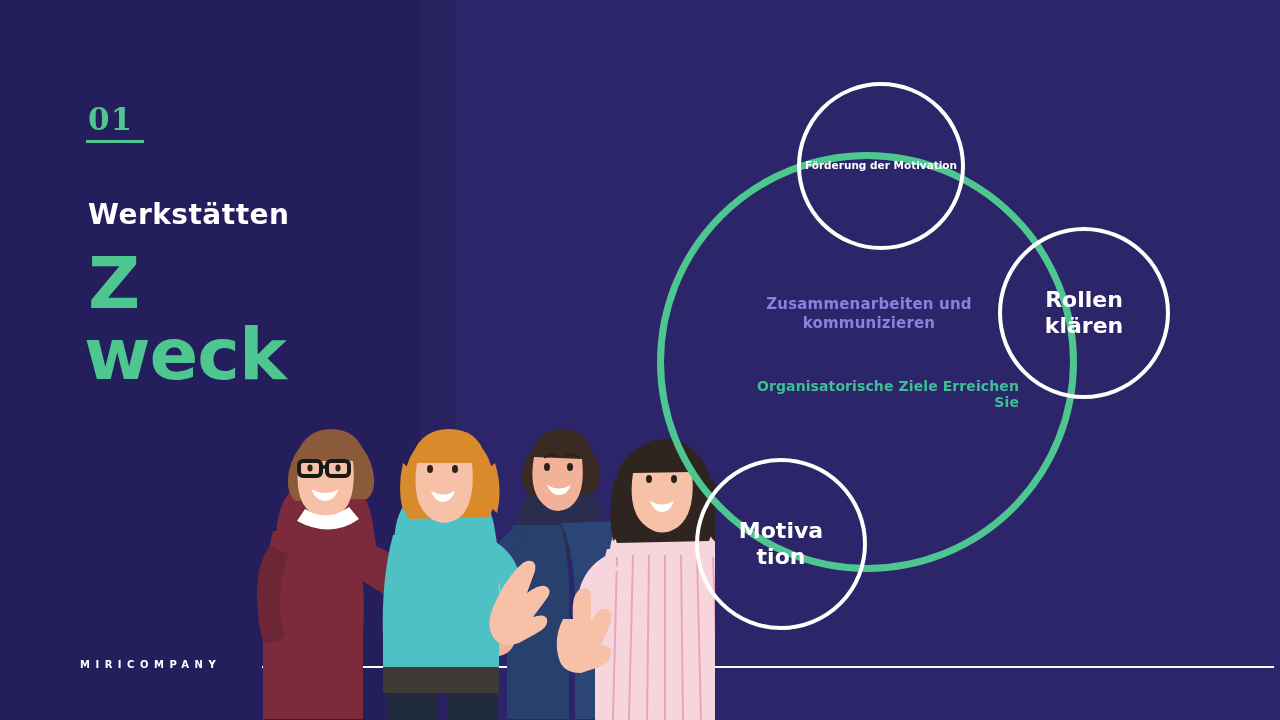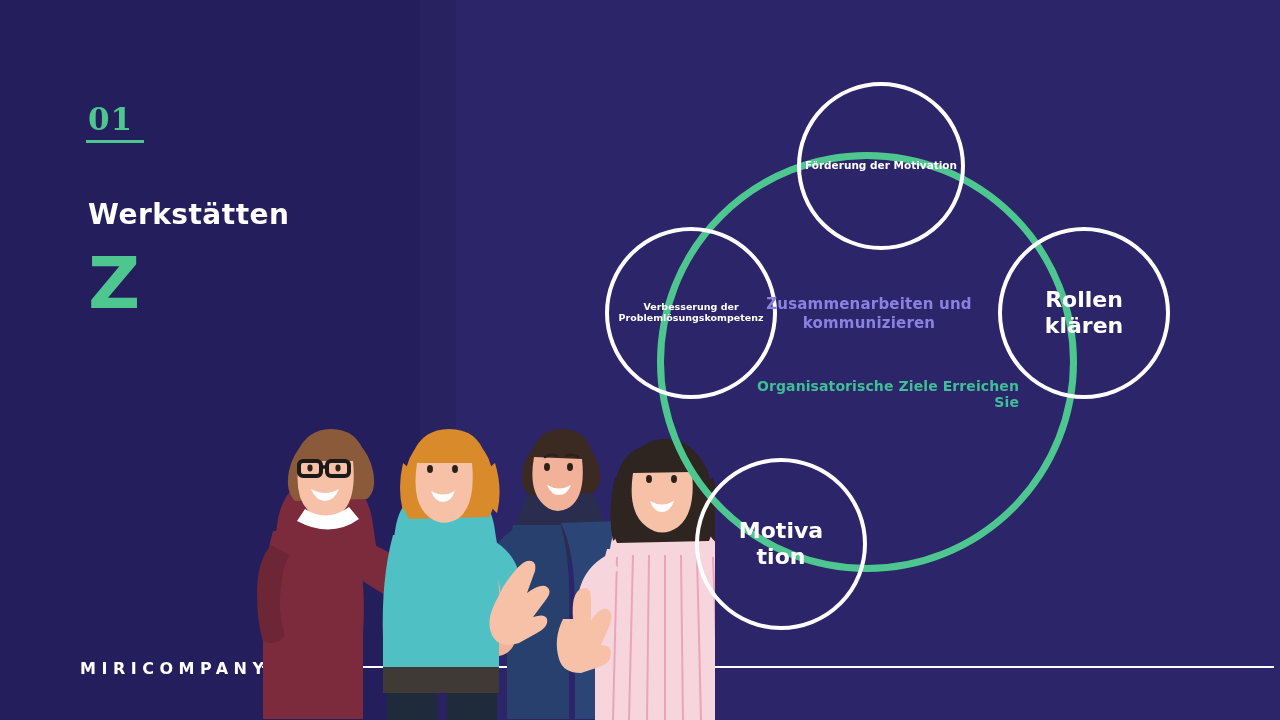--- a/index.html
+++ b/index.html
@@ -22,21 +22,21 @@
   .num{position:absolute;left:88px;top:104px;font-family:"DejaVu Serif","Liberation Serif",serif;
     font-weight:700;font-size:31px;color:#4ec68f;letter-spacing:1px;line-height:1;}
   .num-rule{position:absolute;left:86px;top:140px;width:58px;height:3px;background:#4ec68f;}
   .sub{position:absolute;left:88px;top:200px;font-size:28px;font-weight:700;color:#ffffff;
     letter-spacing:0.5px;line-height:1.1;white-space:nowrap;}
   .title{position:absolute;left:88px;top:248px;width:300px;font-size:72px;font-weight:800;
     color:#4ec68f;line-height:0.98;letter-spacing:-1px;}
   .title .l2{display:block;margin-left:-4px;}
 
   
-  .footer{position:absolute;left:80px;top:659px;font-size:16px;font-weight:700;color:#ffffff;
+  .footer{position:absolute;left:80px;top:659px;font-size:10px;font-weight:700;color:#ffffff;
     letter-spacing:5.5px;white-space:nowrap;}
   .footer-rule{position:absolute;left:262px;top:666px;width:1012px;height:2px;background:#ffffff;}
 
   
   .diagram{position:absolute;left:595px;top:80px;width:600px;height:560px;}
   .ring{position:absolute;left:62px;top:72px;width:420px;height:420px;border-radius:50%;
     border:7px solid #4ec68f;box-sizing:border-box;}
   .node{position:absolute;border-radius:50%;border:4px solid #ffffff;box-sizing:border-box;
     display:flex;align-items:center;justify-content:center;text-align:center;color:#ffffff;
     font-weight:700;line-height:1.12;background:transparent;}
@@ -69,20 +69,21 @@
   <div class="bg-right"></div>
   <div class="bg-left"></div>
   <div class="bg-band"></div>
   <div class="bg-arrow"></div>
 
   <div class="num">01</div>
   <div class="num-rule"></div>
   <div class="sub">Werkstätten</div>
   <div class="title">
     <span>Z</span>
+    <span class="l2">weck</span>
   </div>
 
   <div class="footer">MIRICOMPANY</div>
   <div class="footer-rule"></div>
 
   <div class="people">
     <svg width="460" height="315" viewBox="0 0 460 315" xmlns="http://www.w3.org/2000/svg">
 
       <g>
         <path d="M262 120 q6-42 42-44 q38-2 44 42 l6 36 -96 4 z" fill="#2b2d4e"></path>
@@ -161,23 +162,20 @@
       </g>
     </svg>
   </div>
 
   <div class="diagram">
     <div class="ring"></div>
 
     <div class="node n-top">
       <span>Förderung der Motivation</span>
     </div>
-    <div class="node n-left">
-      <span>Verbesserung der Problemlösungskompetenz</span>
-    </div>
     <div class="node n-right">
       <span>Rollen klären</span>
     </div>
     <div class="node n-bl">
       <span>Motivation</span>
     </div>
 
     <div class="center-main">Zusammenarbeiten und kommunizieren</div>
     <div class="center-sub">Organisatorische Ziele  Erreichen Sie</div>
   </div>

